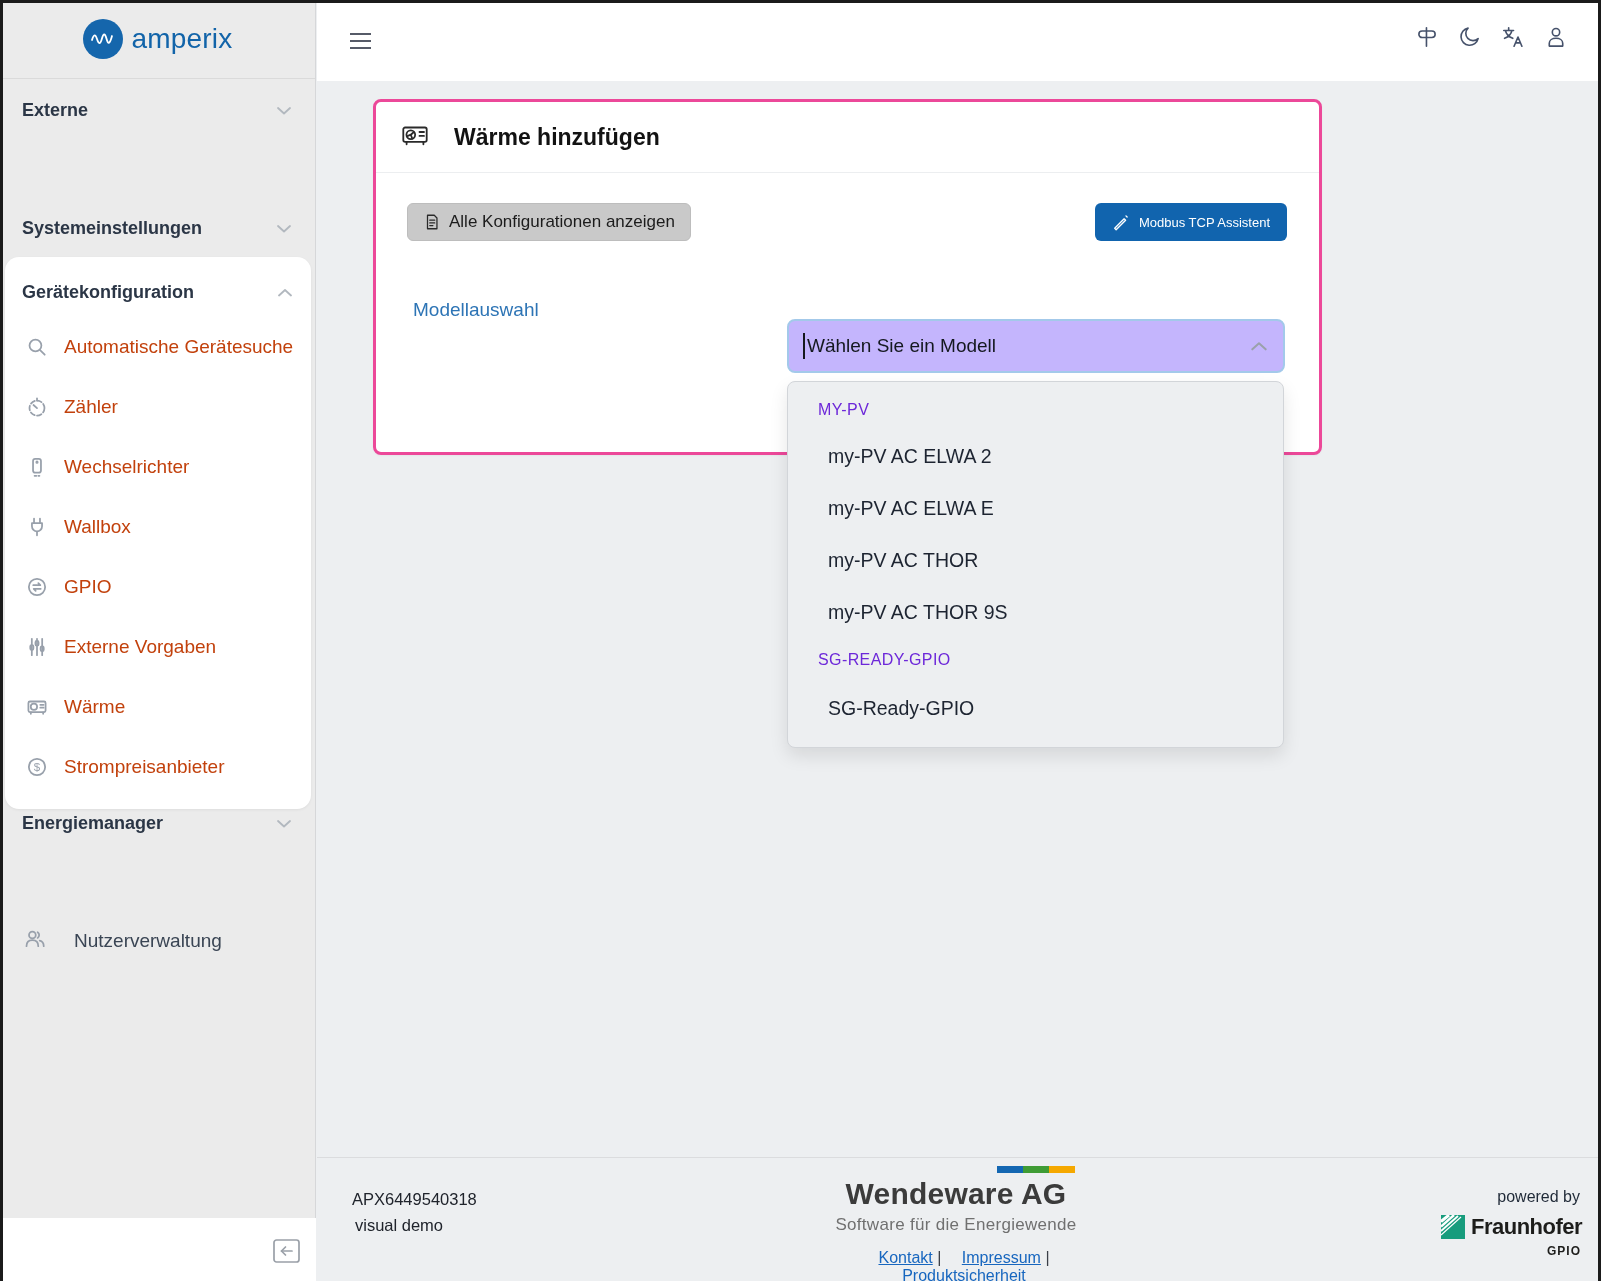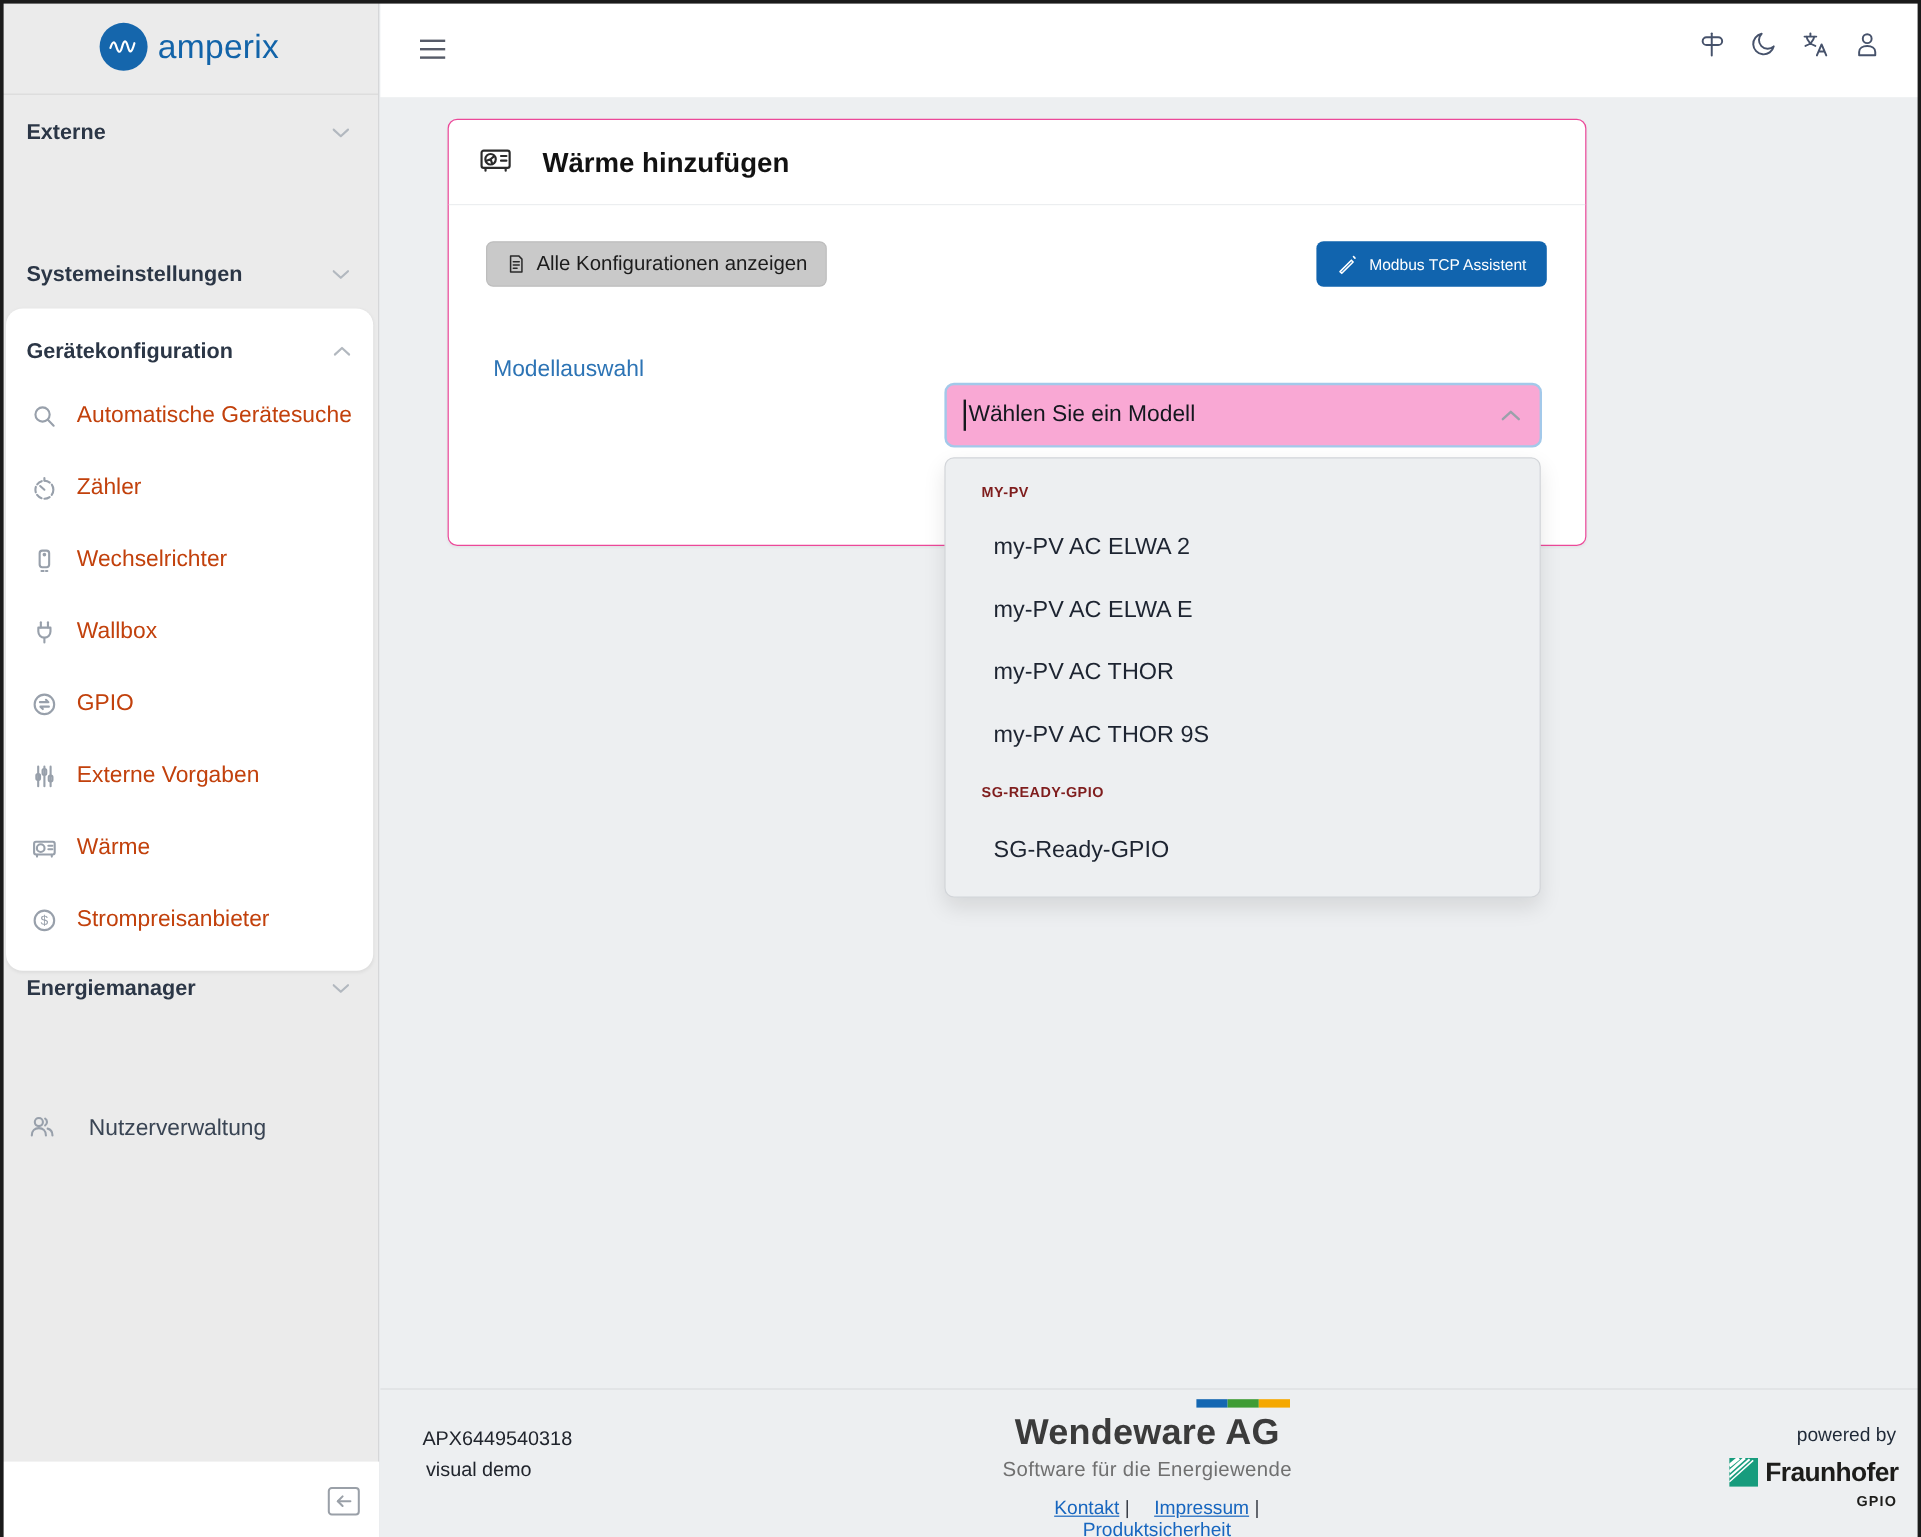--- a/index.html
+++ b/index.html
@@ -42,36 +42,36 @@
 
   
   .topbar { position:absolute; left:317px; top:0; right:0; height:81px; background:#ffffff; z-index:4; }
   .hamburger { position:absolute; left:33px; top:29px; width:24px; height:24px; background:none; border:none; cursor:pointer; display:flex; flex-direction:column; justify-content:center; gap:5px; }
   .hamburger span { display:block; height:2px; width:21px; background:#565b68; }
   .topbar-icons { position:absolute; right:32px; top:24px; display:flex; gap:17px; }
   .tb-btn { width:26px; height:26px; background:none; border:none; cursor:pointer; padding:0; }
   svg.ticon { stroke:#46526b; fill:none; stroke-width:1.5; stroke-linecap:round; stroke-linejoin:round; }
 
   
-  .card { position:absolute; left:373px; top:99px; width:949px; height:356px; background:#ffffff; border:1px solid #ec4899; border-radius:8px; box-shadow:0 1px 2px rgba(0,0,0,0.04); z-index:1; }
+  .card { position:absolute; left:373px; top:99px; width:949px; height:356px; background:#ffffff; border:3px solid #ec4899; border-radius:8px; box-shadow:0 1px 2px rgba(0,0,0,0.04); z-index:1; }
   .card-head { height:71px; border-bottom:1px solid #eceef0; display:flex; align-items:center; gap:24px; padding:0 24px; }
   .card-title { font-size:23px; font-weight:700; color:#121212; }
   .btn-row { display:flex; align-items:center; justify-content:space-between; padding:30px 32px 0 31px; }
   .btn-gray { display:flex; align-items:center; gap:8px; height:38px; padding:0 15px; background:#c9c9c9; border:1px solid #bdbdbd; border-radius:6px; font-size:17px; color:#1c1c1c; font-family:inherit; cursor:pointer; }
   .btn-blue { display:flex; align-items:center; gap:9px; height:38px; padding:0 17px; background:#1164ae; border:none; border-radius:6px; font-size:13px; color:#ffffff; font-family:inherit; cursor:pointer; }
   .model-row { display:flex; align-items:flex-start; padding:44px 0 0 37px; }
   .model-label { font-size:19px; color:#2d74b5; padding-top:14px; }
 
-  .select-box { position:absolute; left:787px; top:319px; width:498px; height:54px; background:#f9a8d4; border:2px solid #a3c9ea; border-radius:8px; display:flex; align-items:center; padding:0 16px 0 14px; cursor:text; z-index:3; }
+  .select-box { position:absolute; left:787px; top:319px; width:498px; height:54px; background:#c4b5fd; border:2px solid #a3c9ea; border-radius:8px; display:flex; align-items:center; padding:0 16px 0 14px; cursor:text; z-index:3; }
   .caret { width:2px; height:26px; background:#15181d; margin-right:2px; }
   .select-text { font-size:19px; color:#14181f; flex:1; }
 
   
   .dropdown { position:absolute; left:787px; top:381px; width:497px; height:367px; background:#edeff1; border:1px solid #d2d5d9; border-radius:8px; box-shadow:0 8px 18px rgba(0,0,0,0.10); padding-top:8px; z-index:2; overflow:hidden; }
-  .dd-group { height:40px; display:flex; align-items:center; padding:0 30px; font-size:12px; font-weight:700; letter-spacing:0.4px; color:#7f1d1d; }
+  .dd-group { height:40px; display:flex; align-items:center; padding:0 30px; font-size:16px; font-weight:400; letter-spacing:0.4px; color:#6d28d9; }
   .dd-group.g2 { height:44px; }
   .dd-option { height:52px; display:flex; align-items:center; padding:0 40px; font-size:19.5px; color:#1d2431; cursor:pointer; }
 
   
   .footer { position:absolute; left:317px; top:1157px; right:0; height:124px; border-top:1px solid #dbdcde; }
   .dev-id-block { position:absolute; left:336px; top:1190px; width:126px; text-align:center; }
   .dev-id { font-size:16.5px; color:#20242c;margin-left:16px; }
   .dev-mode { font-size:16.5px; color:#20242c; margin-top:7px; }
   .wendeware { position:absolute; left:806px; top:1166px; width:300px; text-align:center; }
   .ww-bar { position:absolute; right:31px; top:0; width:78px; height:7px; display:flex; }

